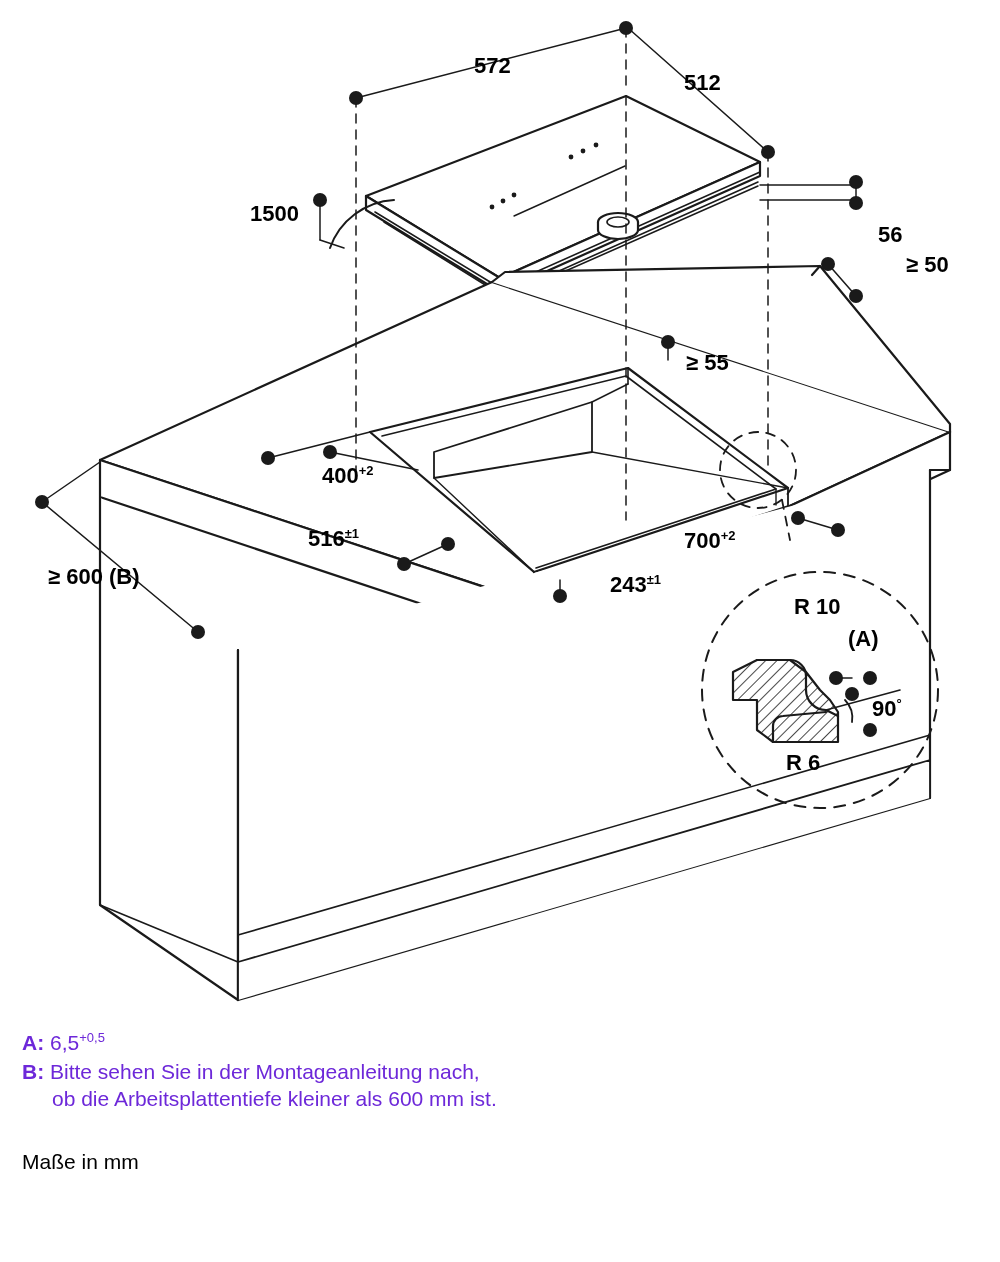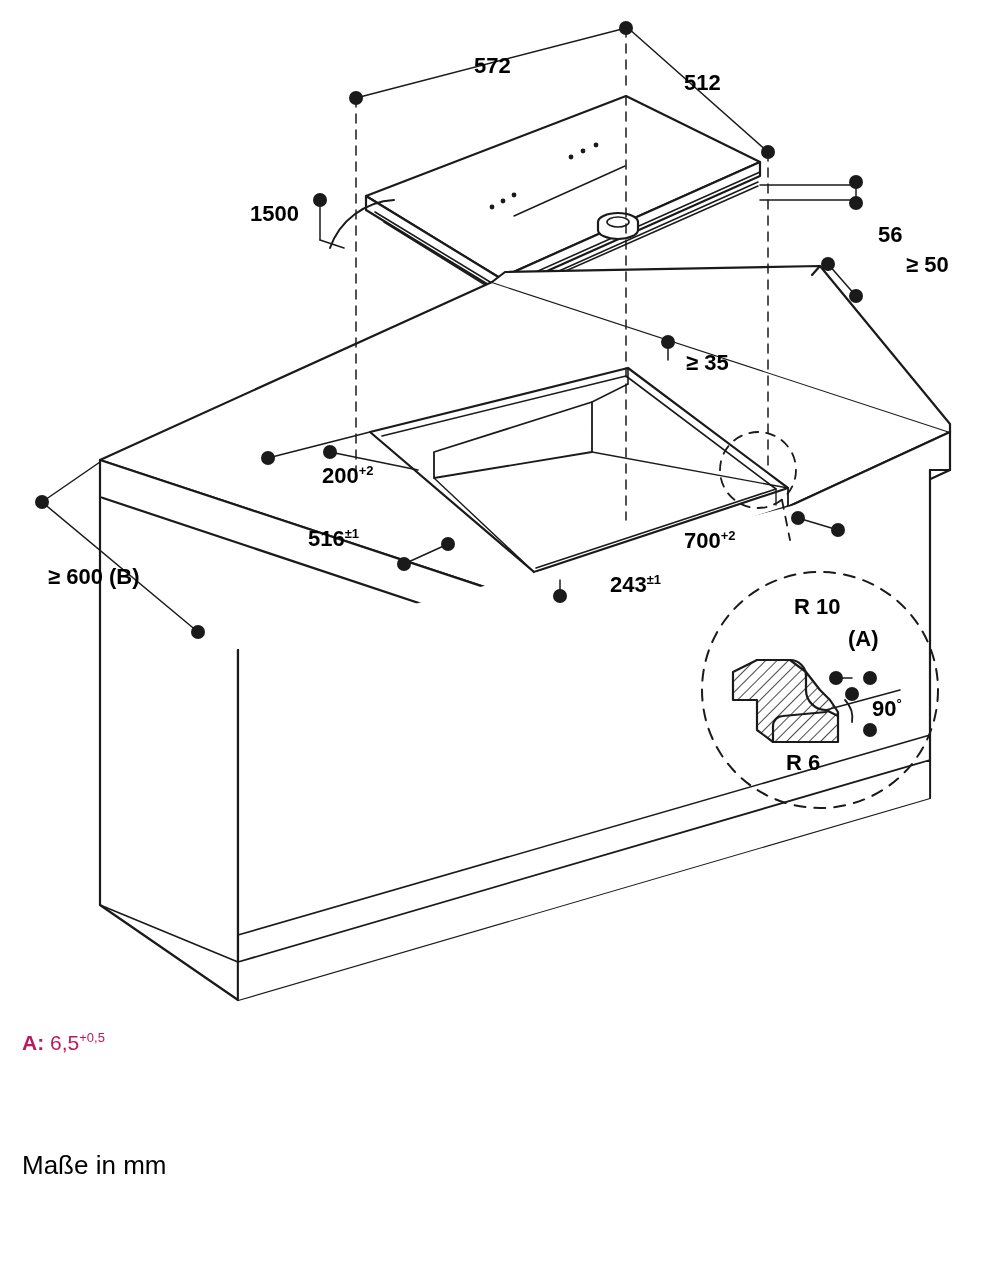--- a/index.html
+++ b/index.html
@@ -44,21 +44,21 @@
     vertical-align: super;
     line-height: 0;
   }
   .legend {
     position: absolute;
     left: 22px;
     top: 1030px;
     width: 760px;
     font-family: "Liberation Sans", sans-serif;
     font-size: 21px;
-    color: #be185d;
+    color: #6d28d9;
   }
   .legend-row {
     display: block;
     margin-bottom: 2px;
     line-height: 1.28;
   }
   .legend-key {
     font-weight: bold;
   }
   .legend-text {
@@ -66,21 +66,21 @@
   }
   .legend-indent {
     display: block;
     padding-left: 30px;
   }
   .legend-units {
     position: absolute;
     left: 22px;
     top: 1150px;
     font-family: "Liberation Sans", sans-serif;
-    font-size: 26px;
+    font-size: 21px;
     color: #000000;
   }
   .sup-small {
     font-size: 13px;
     vertical-align: super;
     line-height: 0;
   }
 </style>
 </head>
 <body>
@@ -251,39 +251,40 @@
   <div class="dim-label" style="left:474px; top:55px;">572</div>
 
   <div class="dim-label" style="left:684px; top:72px;text-align:center;">512</div>
 
   <div class="dim-label" style="left:878px; top:176px;margin-top:48px;">56</div>
 
   <div class="dim-label" style="left:250px; top:203px;">1500</div>
 
   <div class="dim-label" style="left:858px; top:254px;margin-left:48px;">≥ 50</div>
 
-  <div class="dim-label" style="left:686px; top:352px;">≥ 35</div>
-
-  <div class="dim-label" style="left:322px; top:465px;"><span>200</span><sup>+2</sup></div>
+  <div class="dim-label" style="left:686px; top:352px;">≥ 55</div>
+
+  <div class="dim-label" style="left:322px; top:465px;"><span>400</span><sup>+2</sup></div>
 
   <div class="dim-label" style="left:308px; top:528px;"><span>516</span><sup>±1</sup></div>
 
   <div class="dim-label" style="left:684px; top:530px;"><span>700</span><sup>+2</sup></div>
 
   <div class="dim-label" style="left:610px; top:574px;"><span>243</span><sup>±1</sup></div>
 
   <div class="dim-label" style="left:48px; top:566px;">≥ 600 (B)</div>
 
   <div class="dim-label" style="left:794px; top:596px;">R 10</div>
 
   <div class="dim-label" style="left:848px; top:628px;">(A)</div>
 
   <div class="dim-label" style="left:872px; top:698px;"><span>90</span><span class="sup-small">°</span></div>
 
   <div class="dim-label" style="left:786px; top:752px;">R 6</div>
 
   <div class="legend">
     <span class="legend-row"><span class="legend-key">A</span><span class="legend-key">:</span>&nbsp;<span class="legend-text">6,5</span><sup class="sup-small">+0,5</sup></span>
+    <span class="legend-row"><span class="legend-key">B</span><span class="legend-key">:</span>&nbsp;<span class="legend-text">Bitte sehen Sie in der Montageanleitung nach,</span><span class="legend-indent legend-text">ob die Arbeitsplattentiefe kleiner als 600 mm ist.</span></span>
   </div>
 
   <div class="legend-units">Maße in mm</div>
 
 </div>
 
 </body></html>

